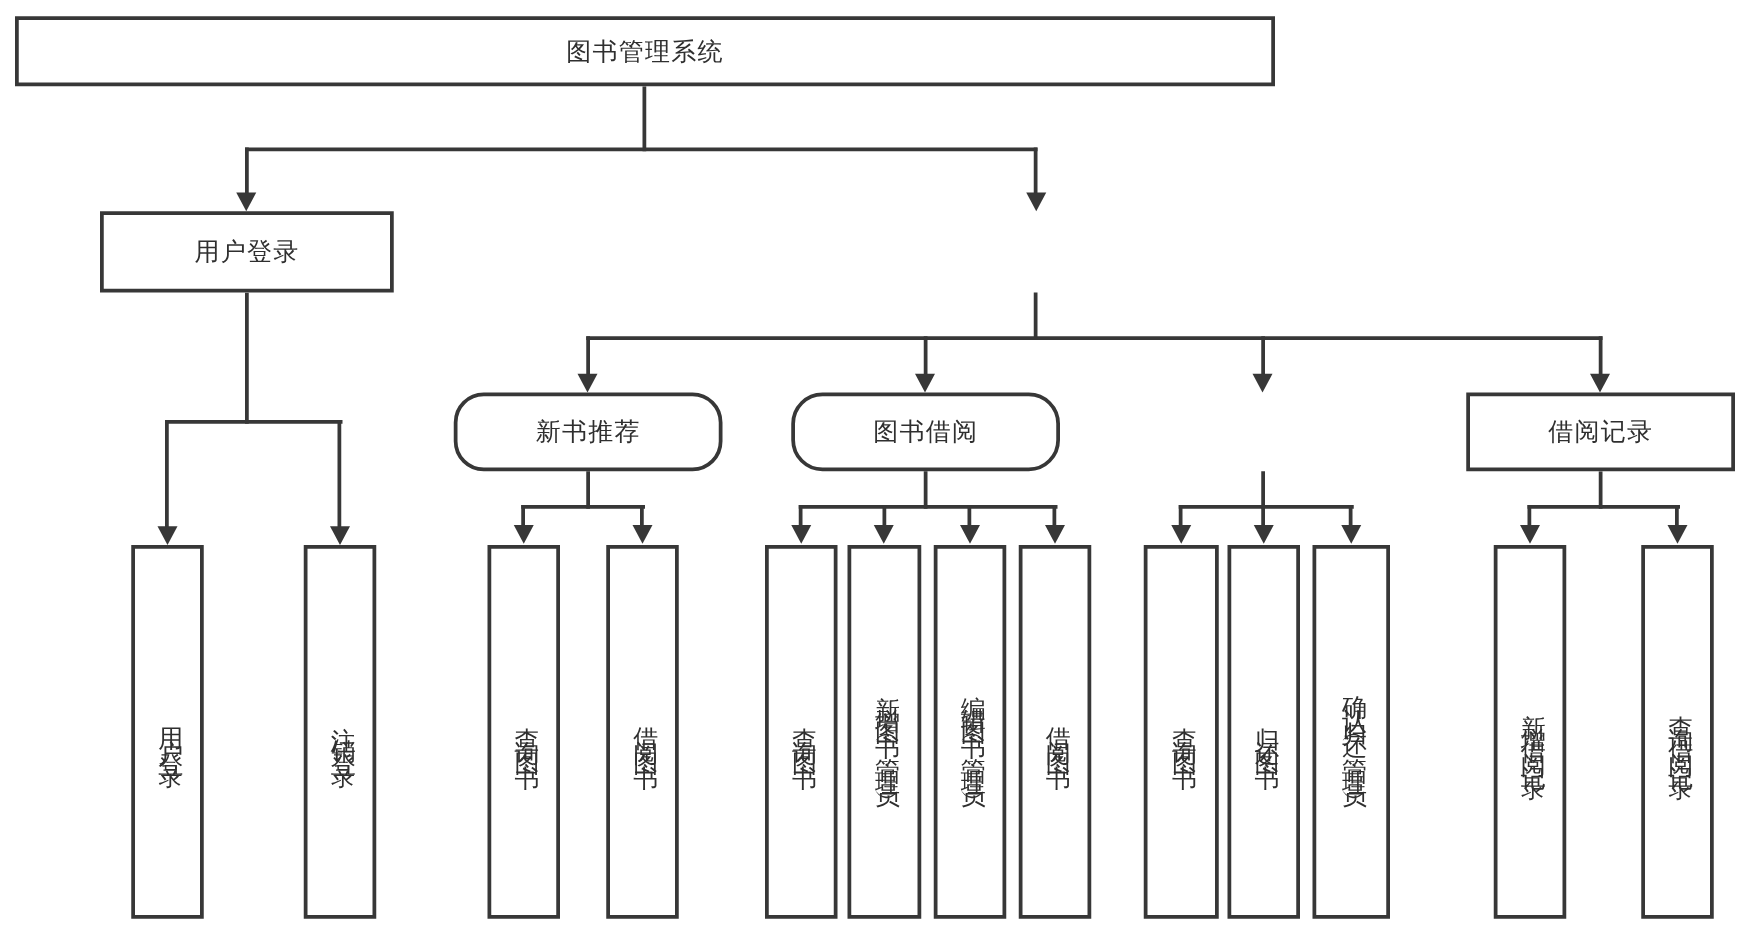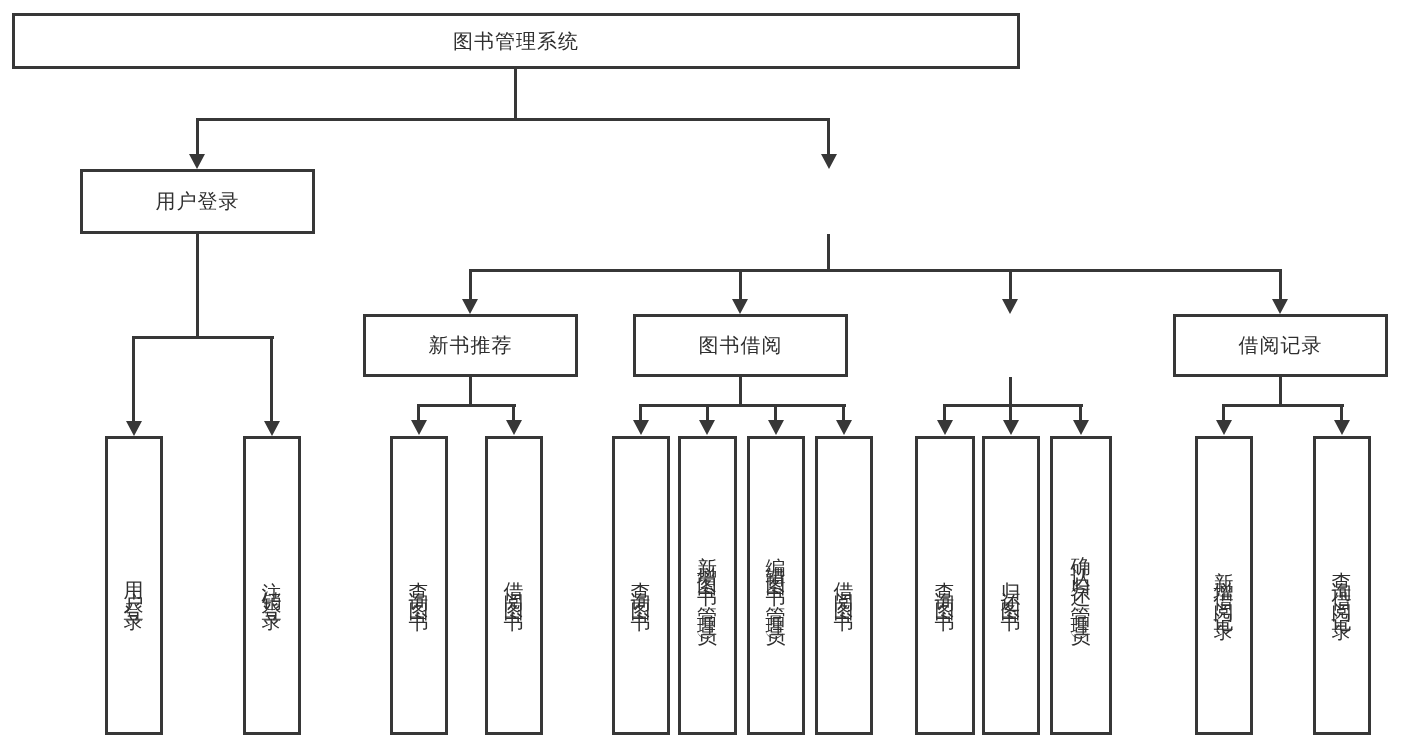--- a/index.html
+++ b/index.html
@@ -7,21 +7,21 @@
     --text:#2f2f2f;
     --bg:#ffffff;
     --watermark:#c9c9c9;
   }
   html,body{margin:0;padding:0;background:var(--bg);}
   .canvas{
     position:relative;
     width:1405px;
     height:747px;
     background:var(--bg);
-    font-family:Liberation Serif, serif;
+    font-family:Liberation Mono, monospace;
     color:var(--text);
     overflow:hidden;
   }
   .box{
     position:absolute;
     box-sizing:border-box;
     border:3px solid var(--line);
     background:#ffffff;
     display:flex;
     align-items:center;
@@ -130,22 +130,22 @@
   <div class="line" style="left:1222px;top:404px;width:122px;height:3px;"></div>
   <div class="line" style="left:1222px;top:404px;width:3px;height:19px;"></div>
   <div class="line" style="left:1340px;top:404px;width:3px;height:19px;"></div>
   <div class="arrow" style="left:1216px;top:420px;"></div>
   <div class="arrow" style="left:1334px;top:420px;"></div>
 
   <div class="box" style="left:12px;top:13px;width:1008px;height:56px;">图书管理系统</div>
 
   <div class="box" style="left:80px;top:169px;width:235px;height:65px;">用户登录</div>
 
-  <div class="box" style="left:363px;top:314px;width:215px;height:63px;">新书推荐</div>
-  <div class="box" style="left:633px;top:314px;width:215px;height:63px;">图书借阅</div>
+  <div class="box" style="left:363px;top:314px;width:215px;height:63px;border-radius:24px;">新书推荐</div>
+  <div class="box" style="left:633px;top:314px;width:215px;height:63px;border-radius:25px;">图书借阅</div>
   <div class="box" style="left:1173px;top:314px;width:215px;height:63px;">借阅记录</div>
 
   <div class="vbox" style="left:105px;top:436px;width:58px;height:299px;">
     <span class="vtext">用户登录</span>
   </div>
   <div class="vbox" style="left:243px;top:436px;width:58px;height:299px;">
     <span class="vtext">注销登录</span>
   </div>
 
   <div class="vbox" style="left:390px;top:436px;width:58px;height:299px;">

